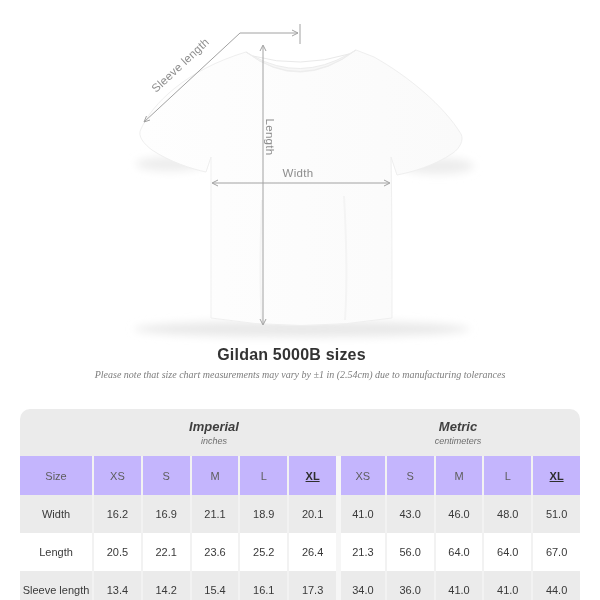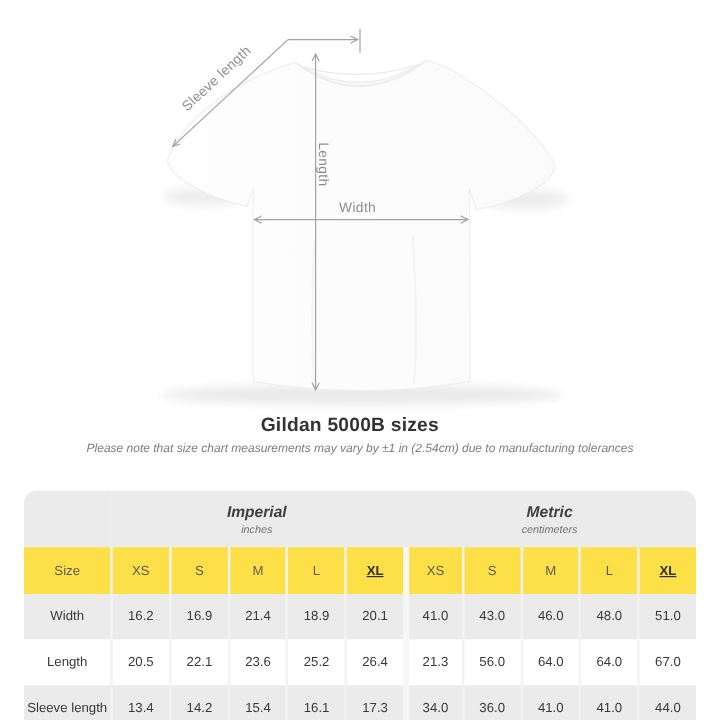--- a/index.html
+++ b/index.html
@@ -8,39 +8,39 @@
     background:#ffffff;font-family:"Liberation Sans",sans-serif;
     -webkit-font-smoothing:antialiased;
   }
   .diagram-svg{position:absolute;top:0;left:0;}
   .title{
     position:absolute;top:346px;left:0;width:583px;text-align:center;
     font-size:16px;font-weight:bold;color:#333333;letter-spacing:.2px;
   }
   .subtitle{
     position:absolute;top:369px;left:0;width:600px;text-align:center;
-    font-size:10px;font-style:italic;color:#7d7d7d;
+    font-size:10px;font-style:italic;color:#7d7d7d;font-family:Liberation Serif, serif;
   }
   table.size-table{
     position:absolute;top:394px;left:20px;width:560px;
     border-collapse:separate;border-spacing:0;table-layout:fixed;
     font-size:11px;
     margin-top:15px;
   }
   .size-table td,.size-table th{
     text-align:center;vertical-align:middle;padding:0;font-weight:400;
   }
   
   .band td{background:#ebebeb;height:47px;}
   .band td:first-child{border-top-left-radius:10px;}
   .band td:last-child{border-top-right-radius:10px;text-align:center;}
   .group-name{font-style:italic;font-weight:bold;font-size:13px;color:#3f3f3f;line-height:15px;}
   .group-unit{font-style:italic;font-size:9px;color:#6e6e6e;line-height:12px;margin-top:1px;}
   
-  .size-row th{height:39px;background:#fde047;color:#5d5d5d;}
+  .size-row th{height:39px;background:#c4b5fd;color:#5d5d5d;}
   .size-row th.xl-col{font-weight:700;color:#2e2e2e;text-decoration:underline;}
   
   .data-row td{height:38px;color:#393939;}
   .row-gray td{background:#ebebeb;}
   .row-white td{background:#ffffff;}
   .row-label{color:#565656;}
   .sep{border-left:2px solid #f2f2f2;}
   .sep-wide{border-left:5px solid #f6f6f6;}
   .last-row td:first-child{border-bottom-left-radius:10px;}
   .last-row td:last-child{border-bottom-right-radius:10px;}
@@ -153,21 +153,21 @@
     <th class="sep">S</th>
     <th class="sep">M</th>
     <th class="sep">L</th>
     <th class="sep xl-col">XL</th>
   </tr>
 
   <tr class="data-row row-gray">
     <td class="row-label">Width</td>
     <td class="sep">16.2</td>
     <td class="sep">16.9</td>
-    <td class="sep">21.4</td>
+    <td class="sep">21.1</td>
     <td class="sep">18.9</td>
     <td class="sep">20.1</td>
     <td class="sep-wide">41.0</td>
     <td class="sep">43.0</td>
     <td class="sep">46.0</td>
     <td class="sep">48.0</td>
     <td class="sep">51.0</td>
   </tr>
 
   <tr class="data-row row-white">

